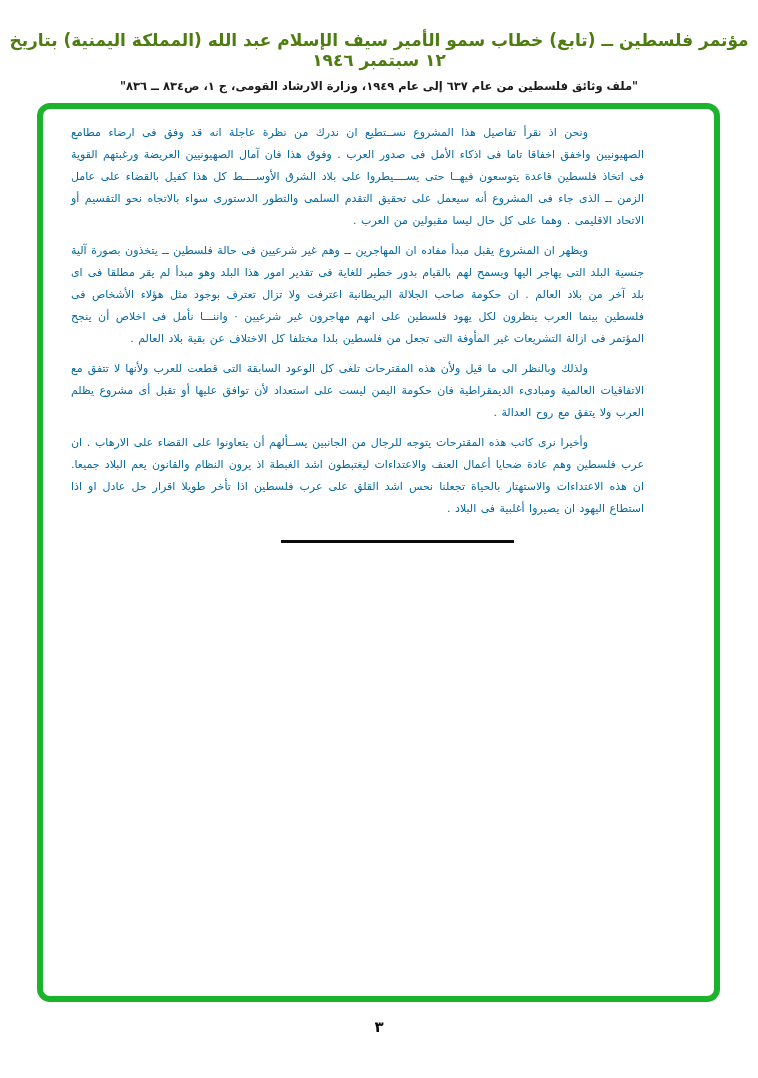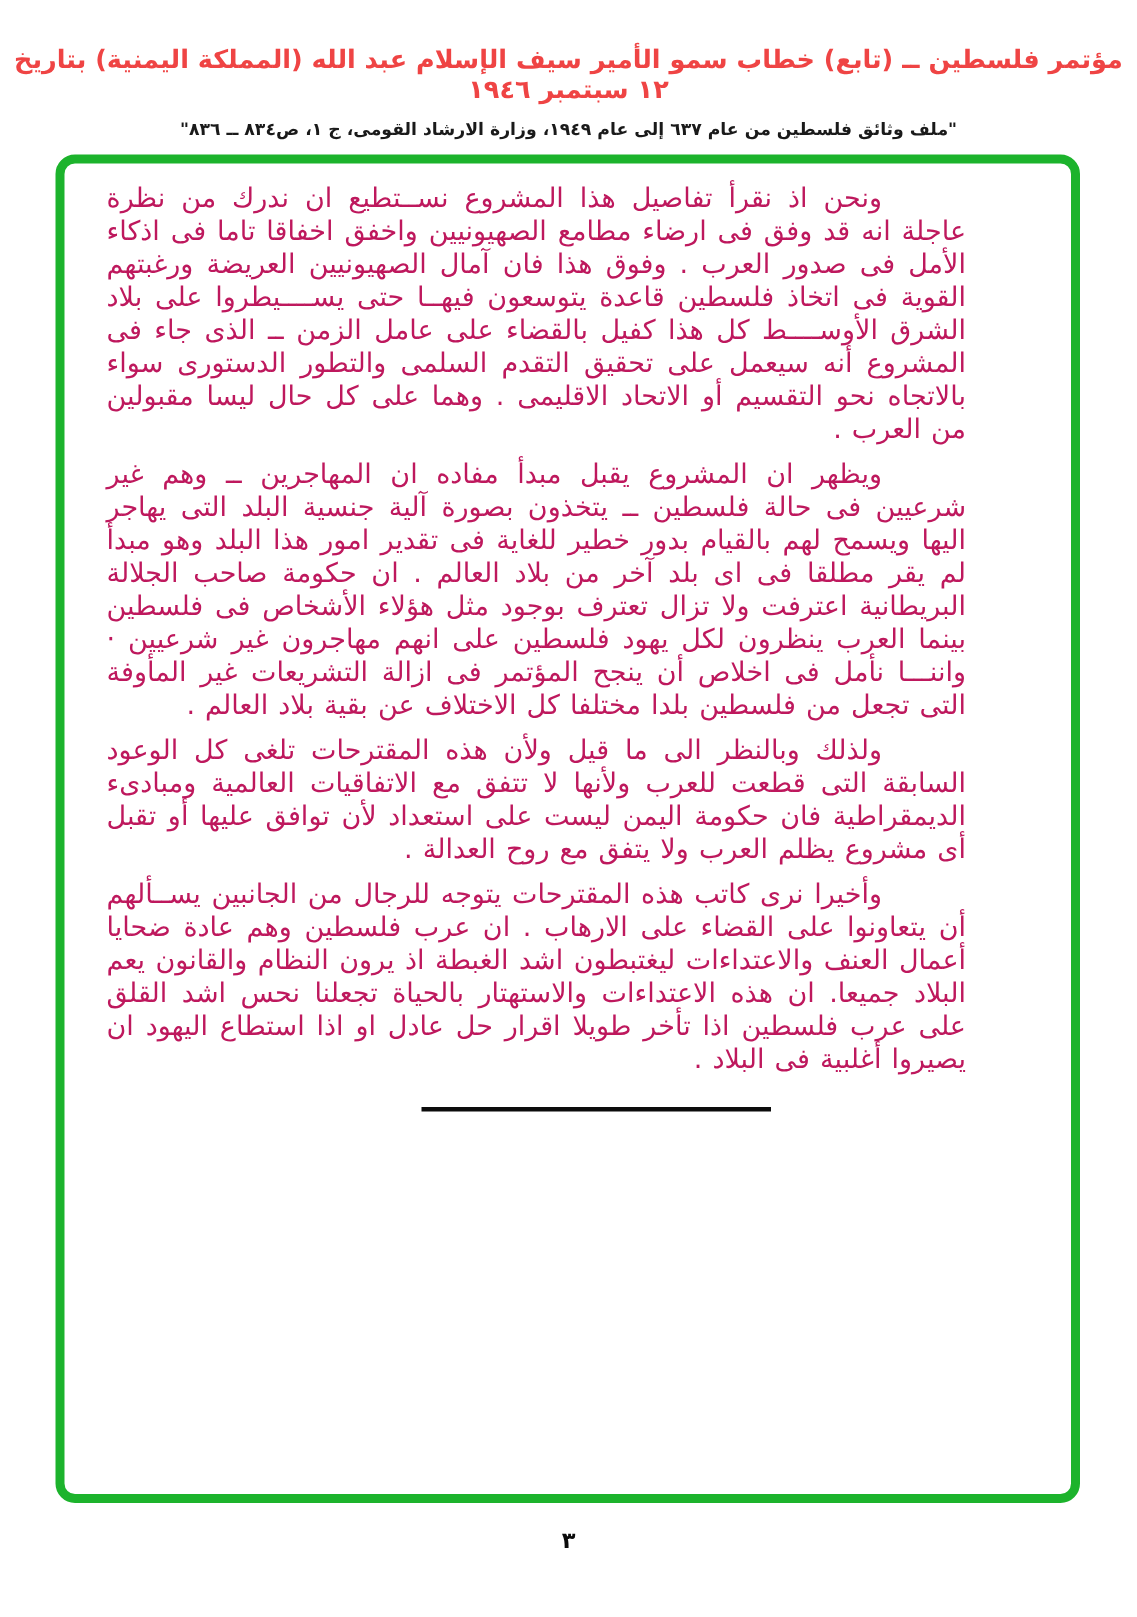--- a/index.html
+++ b/index.html
@@ -20,21 +20,21 @@
     position: absolute;
     top: 30px;
     left: 0;
     right: 0;
     text-align: center;
   }
   .doc-title {
     font-size: 17px;
     font-weight: bold;
     letter-spacing: 0.2px;
-    color: #ef4444;
+    color: #4d7c0f;
     margin: 0;
   }
   .doc-source {
     font-size: 11.5px;
     font-weight: bold;
     color: #1a1a1a;
     margin-top: 9px;
   }
   .green-frame {
     position: absolute;
@@ -49,26 +49,26 @@
   }
   .text-block {
     position: absolute;
     top: 0;
     right: 0;
     left: 0;
     padding: 13px 70px 0 28px;
     direction: rtl;
   }
   .para {
-    font-size: 18px;
+    font-size: 11px;
     line-height: 22px;
     text-align: justify;
     text-indent: 56px;
     margin: 0 0 8px 0;
-    color: #be185d;
+    color: #0369a1;
     word-spacing: 1px;
   }
   .end-divider {
     width: 233px;
     height: 3px;
     background: #0c0c0c;
     margin-top: 20px;
     margin-right: 130px;
   }
   .page-number {

